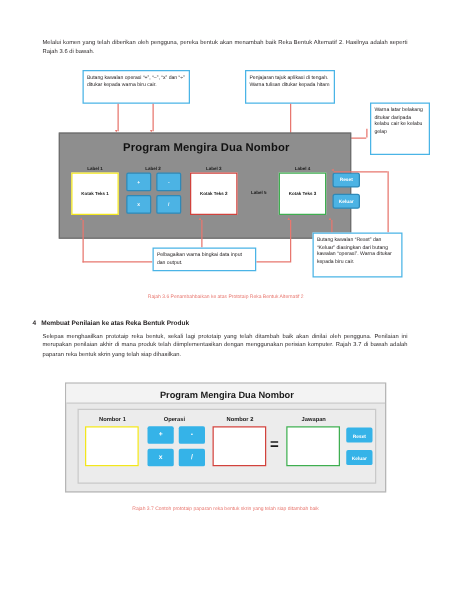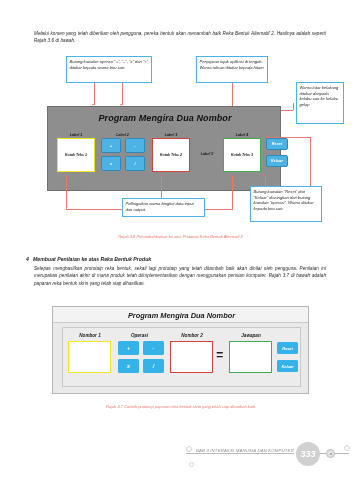--- a/index.html
+++ b/index.html
@@ -1,21 +1,21 @@
 <!DOCTYPE html>
 <html><head>
 <meta charset="utf-8">
 <style>
   html,body{margin:0;padding:0;}
   body{
     width:361px;height:480px;background:#ffffff;
     font-family:"Liberation Sans", sans-serif;
     overflow:hidden;position:relative;
   }
-  .page{position:relative;width:301px;height:480px;font-style:italic;}
+  .page{position:relative;width:301px;height:480px;}
 
   
   .para{
     position:absolute;font-size:4.6px;line-height:7.4px;color:#231f20;
     text-align:justify;letter-spacing:.05px;
   }
   #intro-para{left:34px;top:30px;width:292px;}
 
   .sec-head{
     position:absolute;left:26px;top:256px;width:300px;
@@ -245,25 +245,14 @@
       <div class="p2-label" style="left:164px;top:5px;width:48px;">Jawapan</div>
       <div class="p2-box" style="left:166px;top:13px;width:43px;height:32px;border:1.6px solid #3fae50;"></div>
 
       <div class="p2-ctlbtn" style="left:214px;top:14px;width:21px;height:12px;">Reset</div>
       <div class="p2-ctlbtn" style="left:214px;top:32px;width:21px;height:12px;">Keluar</div>
     </div>
   </div>
 
   <div class="caption" style="top:404px;">Rajah 3.7  Contoh prototaip paparan reka bentuk skrin yang telah siap ditambah baik</div>
 
-  <div id="footer">
-    <div class="circ" style="left:186px;top:12px;width:6px;height:6px;"></div>
-    <div class="circ" style="left:189px;top:28px;width:5px;height:5px;"></div>
-    <div class="circ" style="left:344px;top:11px;width:6px;height:6px;"></div>
-    <div id="footer-line"></div>
-    <div id="footer-line2"></div>
-    <div id="footer-text">BAB 3 INTERAKSI MANUSIA DAN KOMPUTER</div>
-    <div id="page-badge">333</div>
-    <div id="footer-dot"></div>
-    <div id="footer-dot-in"></div>
-  </div>
 
 </div>
 
 </body></html>

